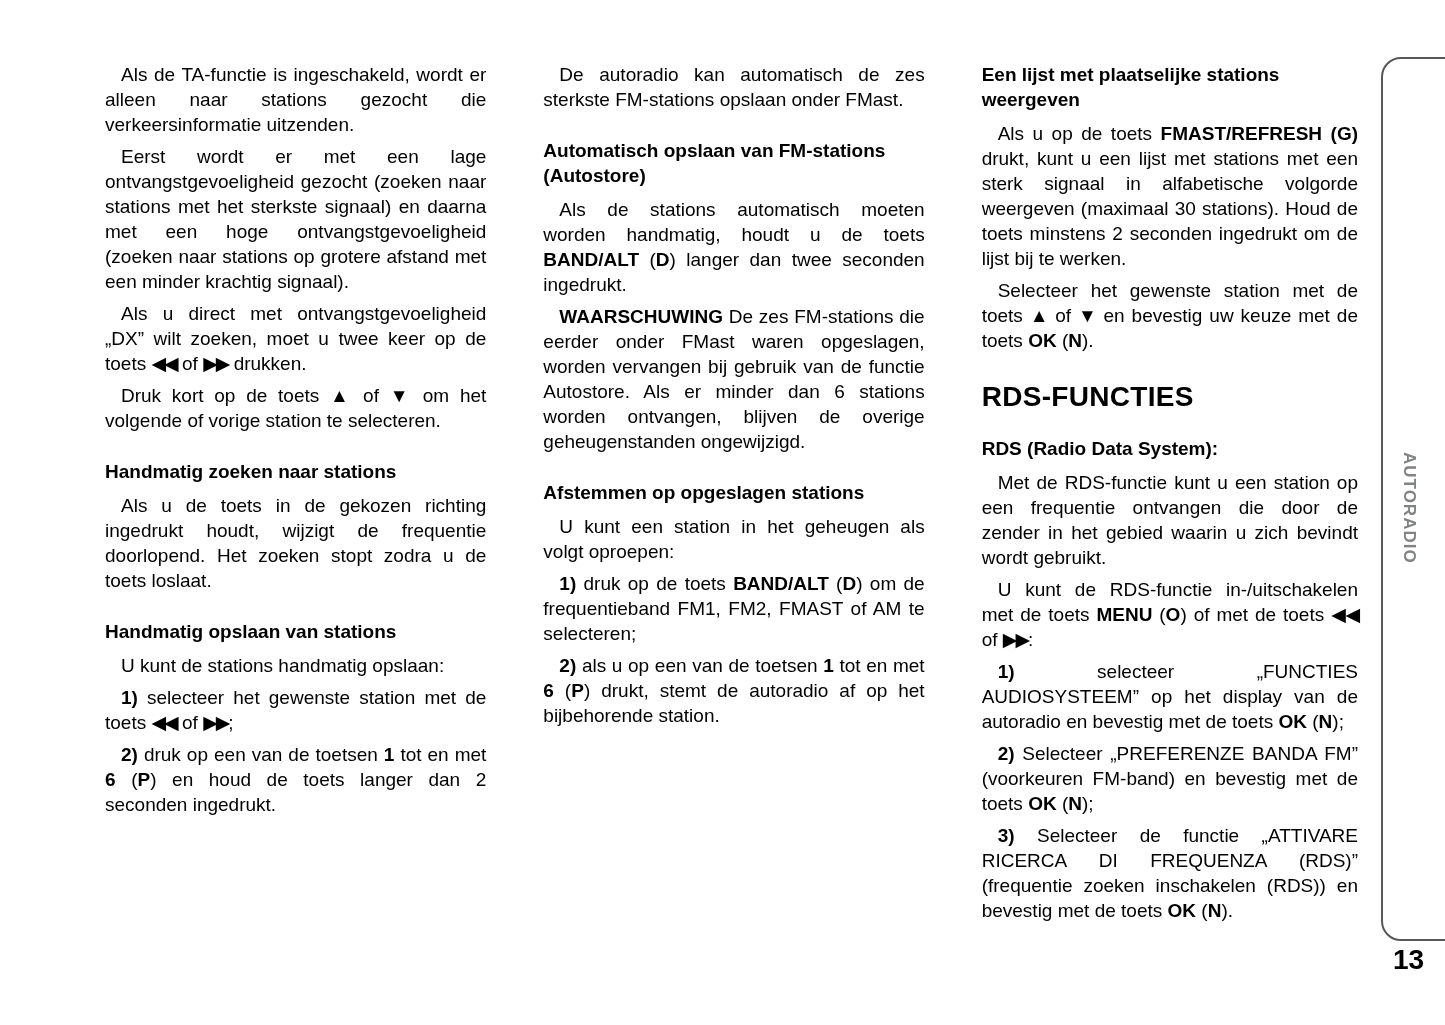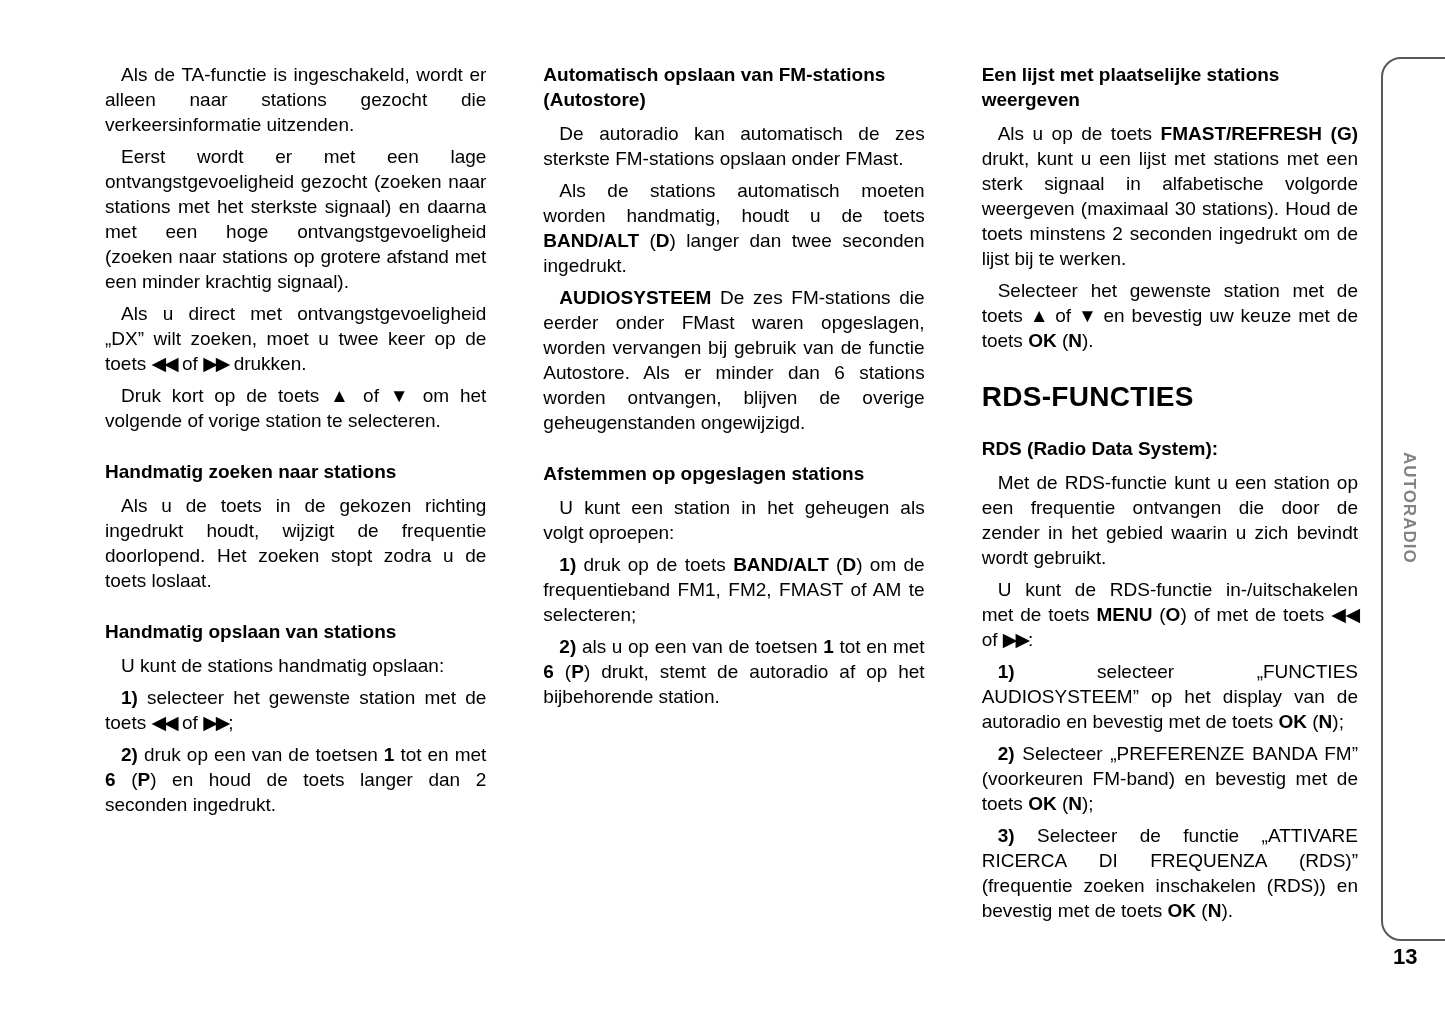--- a/index.html
+++ b/index.html
@@ -25,21 +25,21 @@
     border:2px solid var(--tab_border, #58585a);
     border-radius:20px;
     background:#ffffff;
   }
   .tab-label {
     position:absolute; left:1399px; top:452px;
     writing-mode:vertical-rl;
     font-weight:bold; font-size:17px; letter-spacing:1px;
     color: var(--tab_label, #808285);
   }
-  .page-number { position:absolute; left:1393px; top:944px; font-weight:bold; font-size:22px; color:var(--text,#000); }
+  .page-number { position:absolute; left:1393px; top:944px; font-weight:bold; font-size:28px; color:var(--text,#000); }
 </style>
 </head>
 <body>
 
 <div class="tab"></div>
 <div class="tab-label">AUTORADIO</div>
 
 <div class="columns">
   <div class="col">
       <div class="block p"><span>Als de TA-functie is ingeschakeld, wordt er alleen naar stations gezocht die verkeersinformatie uitzenden.</span></div>
@@ -47,24 +47,24 @@
       <div class="block p"><span>Als u direct met ontvangstgevoeligheid „DX” wilt zoeken, moet u twee keer op de toets </span><span class="sym">◀◀</span><span> of </span><span class="sym">▶▶</span><span> drukken.</span></div>
       <div class="block p"><span>Druk kort op de toets </span><span class="sym">▲</span><span> of </span><span class="sym">▼</span><span> om het volgende of vorige station te selecteren.</span></div>
       <div class="block h"><span>Handmatig zoeken naar stations</span></div>
       <div class="block p"><span>Als u de toets in de gekozen richting ingedrukt houdt, wijzigt de frequentie doorlopend. Het zoeken stopt zodra u de toets loslaat.</span></div>
       <div class="block h"><span>Handmatig opslaan van stations</span></div>
       <div class="block p"><span>U kunt de stations handmatig opslaan:</span></div>
       <div class="block p"><span class="b">1)</span><span> selecteer het gewenste station met de toets </span><span class="sym">◀◀</span><span> of </span><span class="sym">▶▶</span><span>;</span></div>
       <div class="block p"><span class="b">2)</span><span> druk op een van de toetsen </span><span class="b">1</span><span> tot en met </span><span class="b">6</span><span> (</span><span class="b">P</span><span>) en houd de toets langer dan 2 seconden ingedrukt.</span></div>
     </div>
   <div class="col">
+      <div class="block p"><span>De autoradio kan automatisch de zes sterkste FM-stations opslaan onder FMast.</span></div>
       <div class="block h"><span>Automatisch opslaan van FM-stations (Autostore)</span></div>
-      <div class="block p"><span>De autoradio kan automatisch de zes sterkste FM-stations opslaan onder FMast.</span></div>
       <div class="block p"><span>Als de stations automatisch moeten worden handmatig, houdt u de toets </span><span class="b">BAND/ALT</span><span> (</span><span class="b">D</span><span>) langer dan twee seconden ingedrukt.</span></div>
-      <div class="block p"><span class="b">AUDIOSYSTEEM</span><span> De zes FM-stations die eerder onder FMast waren opgeslagen, worden vervangen bij gebruik van de functie Autostore. Als er minder dan 6 stations worden ontvangen, blijven de overige geheugenstanden ongewijzigd.</span></div>
+      <div class="block p"><span class="b">WAARSCHUWING</span><span> De zes FM-stations die eerder onder FMast waren opgeslagen, worden vervangen bij gebruik van de functie Autostore. Als er minder dan 6 stations worden ontvangen, blijven de overige geheugenstanden ongewijzigd.</span></div>
       <div class="block h"><span>Afstemmen op opgeslagen stations</span></div>
       <div class="block p"><span>U kunt een station in het geheugen als volgt oproepen:</span></div>
       <div class="block p"><span class="b">1)</span><span> druk op de toets </span><span class="b">BAND/ALT</span><span> (</span><span class="b">D</span><span>) om de frequentieband FM1, FM2, FMAST of AM te selecteren;</span></div>
       <div class="block p"><span class="b">2)</span><span> als u op een van de toetsen </span><span class="b">1</span><span> tot en met </span><span class="b">6</span><span> (</span><span class="b">P</span><span>) drukt, stemt de autoradio af op het bijbehorende station.</span></div>
     </div>
   <div class="col">
       <div class="block h"><span>Een lijst met plaatselijke stations weergeven</span></div>
       <div class="block p"><span>Als u op de toets </span><span class="b">FMAST/REFRESH (G)</span><span> drukt, kunt u een lijst met stations met een sterk signaal in alfabetische volgorde weergeven (maximaal 30 stations). Houd de toets minstens 2 seconden ingedrukt om de lijst bij te werken.</span></div>
       <div class="block p"><span>Selecteer het gewenste station met de toets </span><span class="sym">▲</span><span> of </span><span class="sym">▼</span><span> en bevestig uw keuze met de toets </span><span class="b">OK</span><span> (</span><span class="b">N</span><span>).</span></div>
       <div class="block h2"><span>RDS-FUNCTIES</span></div>

